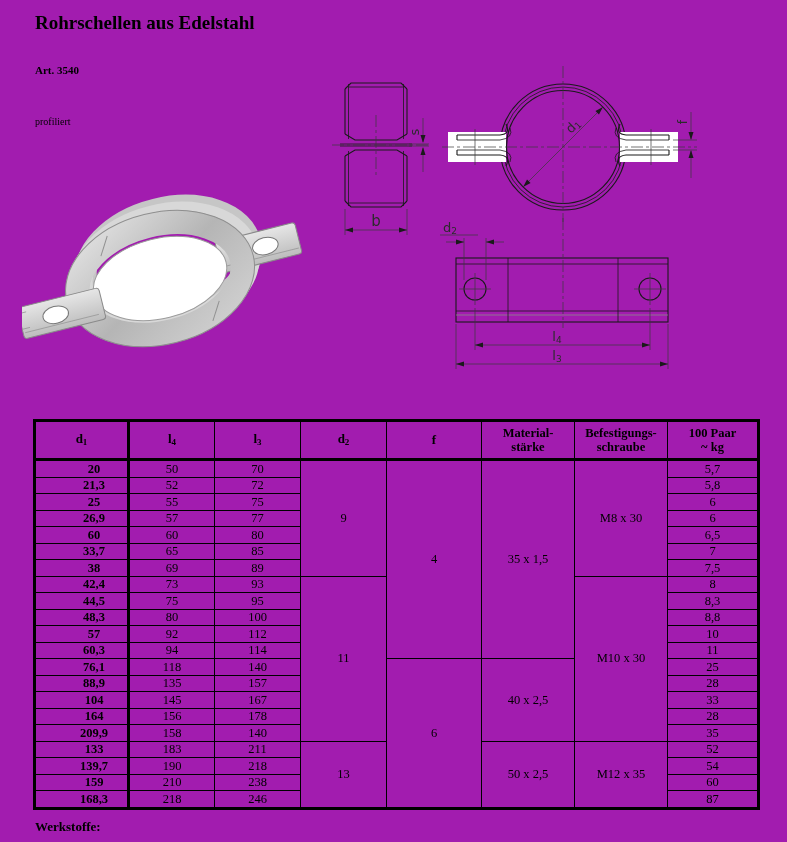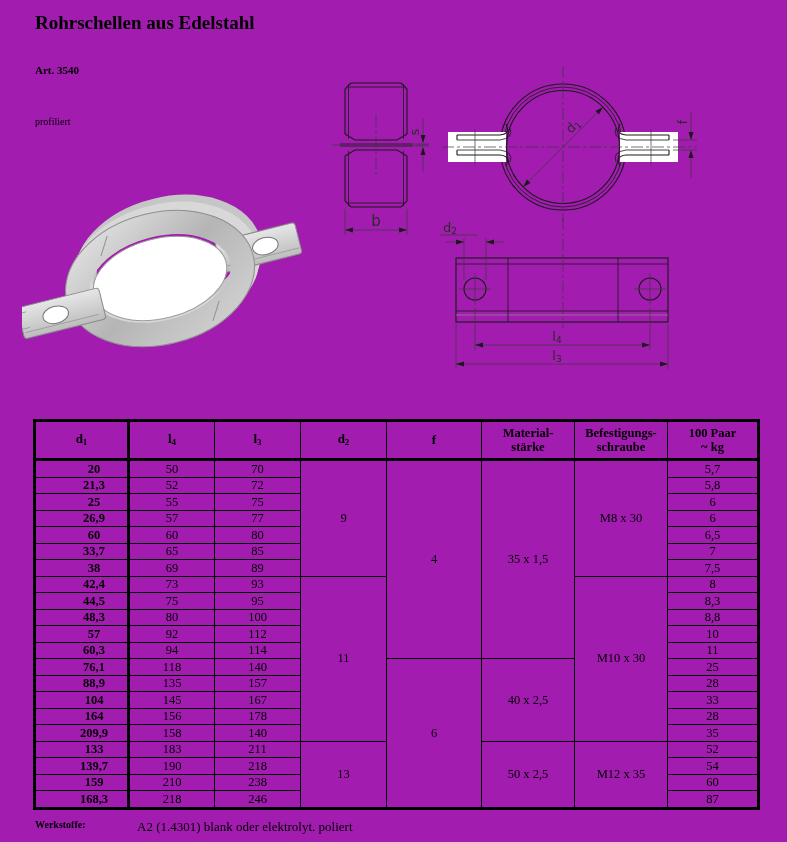--- a/index.html
+++ b/index.html
@@ -23,21 +23,21 @@
   #spec-table-wrap{left:33px;top:419px;width:724px;}
   table{border-collapse:collapse;table-layout:fixed;width:724px;border:3px solid #000;}
   th,td{border:1px solid #000;text-align:center;vertical-align:middle;padding:0;
         font-family:"Liberation Serif",serif;}
   thead th{border-bottom:3px solid #000;font-weight:bold;font-size:13px;height:36px;line-height:1.15;}
   thead th .two{font-size:12.5px;text-align:center;}
   tbody td{font-size:12.5px;line-height:1;height:15.5px;}
   td.col-d1{font-weight:bold;padding-left:25px;}
   td.col-d1,th.first{border-right:3px solid #000;}
   .hsub{font-size:9px;vertical-align:-2px;}
-  #footer-label{left:35px;top:819px;font-size:10px;font-weight:bold;}
+  #footer-label{left:35px;top:819px;font-size:13px;font-weight:bold;}
   #footer-value{left:137px;top:819px;font-size:13px;}
 </style>
 </head>
 <body>
 
 <div id="page">
 
   <div class="abs" id="title">Rohrschellen aus Edelstahl</div>
   <div class="abs" id="article">Art. 3540</div>
   <div class="abs" id="variant">profiliert</div>
@@ -375,15 +375,14 @@
             <td class="col-d1">168,3</td>
             <td>218</td>
             <td>246</td>
             <td>87</td>
           </tr>
         </tbody>
     </table>
   </div>
 
   <div class="abs" id="footer-label">Werkstoffe:</div>
-  <div class="abs" id="footer-value">A2 (1.4301) blank oder elektrolyt. poliert</div>
 
 </div>
 
 </body></html>

